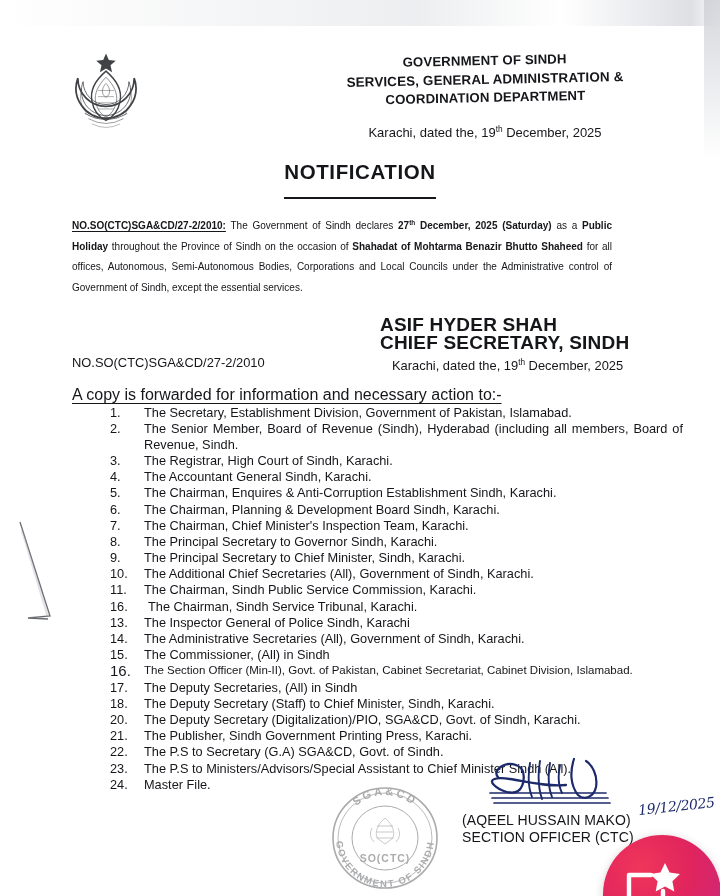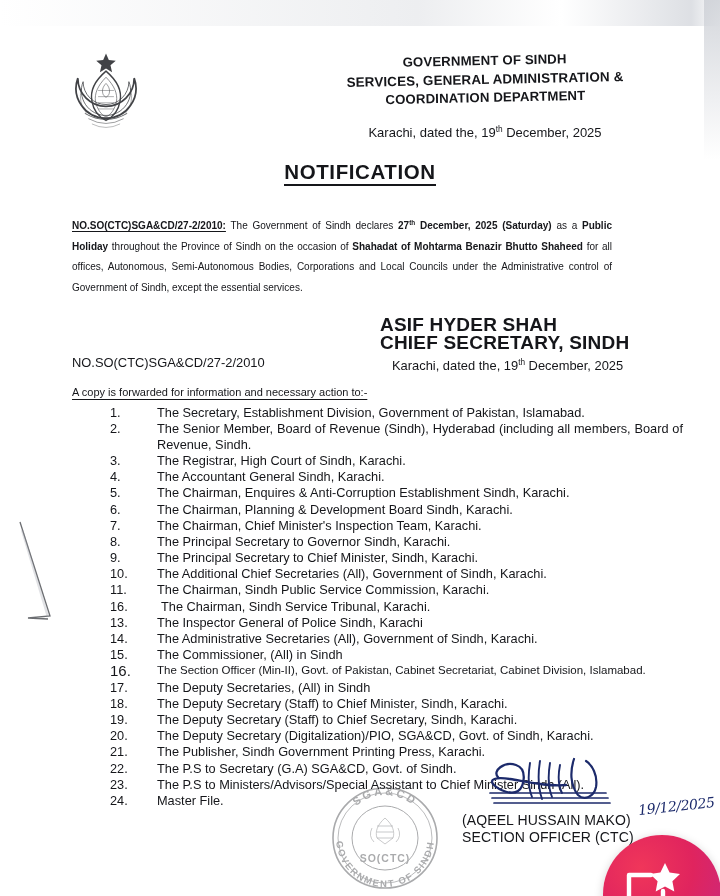--- a/index.html
+++ b/index.html
@@ -95,21 +95,21 @@
     position: absolute;
     left: 0; top: 160px;
     width: 720px;
     text-align: center;
   }
   .notif-title span {
     font-size: 20.5px;
     font-weight: bold;
     letter-spacing: .6px;
     border-bottom: 2.4px solid #15161a;
-    padding-bottom: 1px;
+    padding-bottom: 14px;
   }
 
   
   .body-para {
     position: absolute;
     left: 72px; top: 203px;
     width: 540px;
     font-size: 10px;
     line-height: 20.4px;
     text-align: justify;
@@ -144,21 +144,21 @@
     font-size: 12.9px;
     line-height: 17px;
   }
   .ref-row .left  { position: absolute; left: 0;    top: 0; }
   .ref-row .right { position: absolute; left: 320px; top: 0; }
 
   
   .forwarded {
     position: absolute;
     left: 72px; top: 386px;
-    font-size: 11px;
+    font-size: 16px;
     text-decoration: underline;
     text-underline-offset: 2.5px;
   }
 
   
   .dist-list {
     position: absolute;
     left: 108px; top: 405px;
     width: 575px;
   }
@@ -169,21 +169,21 @@
     font-size: 12.75px;
     line-height: 15.6px;
     margin-bottom: .6px;
     min-height: 15.6px;
   }
   .dist-num {
     flex: 0 0 34px;
     text-align: left;
     padding-left: 2px;
   }
-  .dist-text { flex: 1 1 auto; margin-left: 13px; }
+  .dist-text { flex: 1 1 auto; }
 
   
   .dist-item.small { font-size: 11.5px; line-height: 15.2px; }
   .dist-item.small .dist-num { font-size: 15px; }
 
   
   .dist-item.indent .dist-text { padding-left: 4px; }
 
   
   .dist-text.wrap { text-align: justify; }
@@ -372,24 +372,20 @@
         <span class="dist-num">16.</span>
         <span class="dist-text">The Section Officer (Min-II), Govt. of Pakistan, Cabinet Secretariat, Cabinet Division, Islamabad.</span>
       </div>
     <div class="dist-item">
         <span class="dist-num">17.</span>
         <span class="dist-text">The Deputy Secretaries, (All) in Sindh</span>
       </div>
     <div class="dist-item">
         <span class="dist-num">18.</span>
         <span class="dist-text">The Deputy Secretary (Staff) to Chief Minister, Sindh, Karachi.</span>
-      </div>
-    <div class="dist-item">
-        <span class="dist-num">19.</span>
-        <span class="dist-text">The Deputy Secretary (Staff) to Chief Secretary, Sindh, Karachi.</span>
       </div>
     <div class="dist-item">
         <span class="dist-num">20.</span>
         <span class="dist-text">The Deputy Secretary (Digitalization)/PIO, SGA&amp;CD, Govt. of Sindh, Karachi.</span>
       </div>
     <div class="dist-item">
         <span class="dist-num">21.</span>
         <span class="dist-text">The Publisher, Sindh Government Printing Press, Karachi.</span>
       </div>
     <div class="dist-item">

